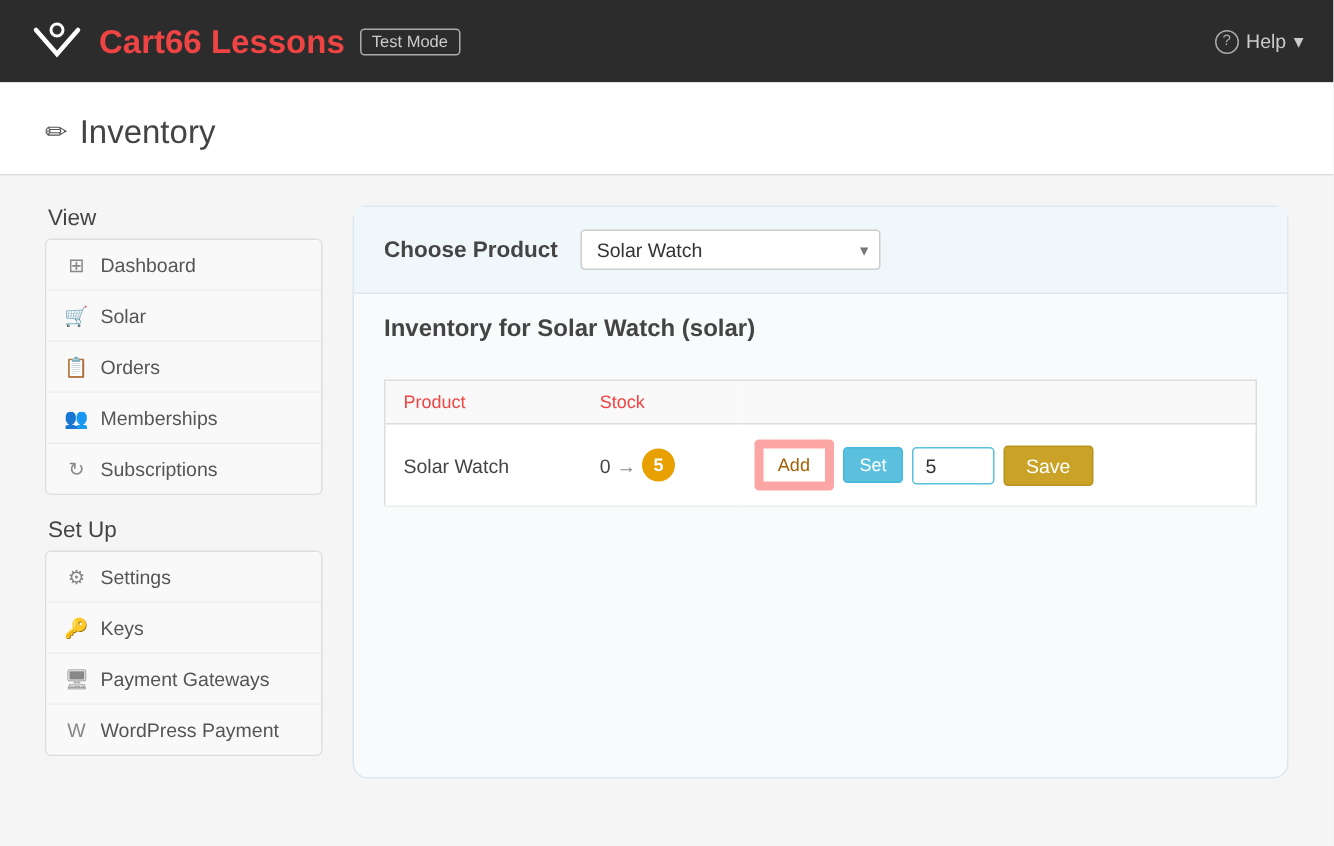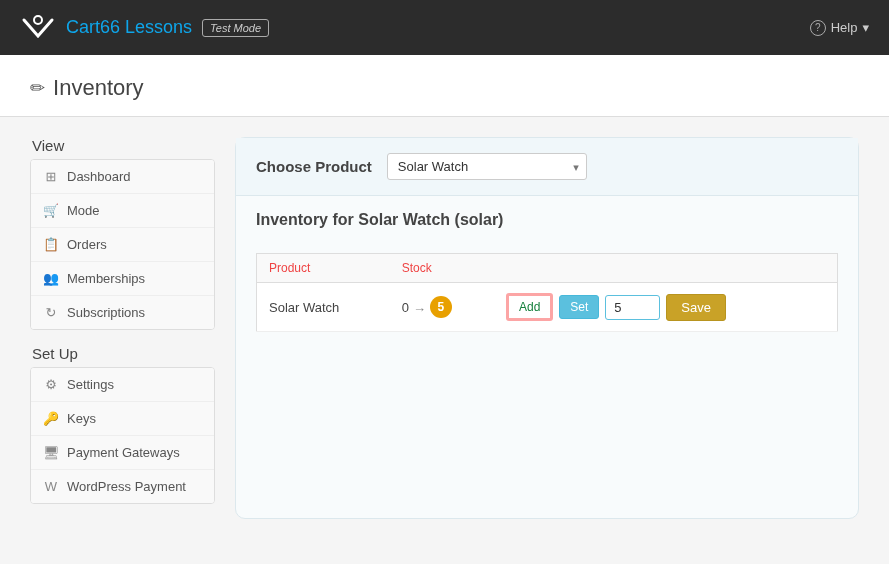--- a/index.html
+++ b/index.html
@@ -18,32 +18,31 @@
     .header-left {
       display: flex;
       align-items: center;
       gap: 10px;
     }
     .logo-icon {
       width: 36px;
       height: 28px;
     }
     .app-title {
-      font-size: 18px;
-      font-weight: normal;
-      color: #0ea5e9;
+      font-size: 22px;
+      font-weight: bold;
+      color: #ef4444;
     }
     .test-mode-badge {
       background: transparent;
       border: 1px solid #aaa;
       color: #ccc;
       font-size: 11px;
       padding: 2px 7px;
       border-radius: 3px;
-      font-style: italic;
     }
     .header-right {
       display: flex;
       align-items: center;
       gap: 5px;
       color: #ccc;
       font-size: 13px;
       cursor: pointer;
     }
     .help-icon-circle {
@@ -228,26 +227,26 @@
       width: 22px;
       height: 22px;
       display: flex;
       align-items: center;
       justify-content: center;
       font-size: 12px;
       font-weight: bold;
     }
     .btn-add {
       background: #fff;
-      border: 3px solid #fca5a5;
+      border: 6px solid #fca5a5;
       border-radius: 3px;
       padding: 4px 10px;
       font-size: 12px;
       cursor: pointer;
-      color: #15803d;
+      color: #a16207;
     }
     .btn-set {
       background: #5bc0de;
       border: 1px solid #46b8da;
       border-radius: 3px;
       padding: 4px 10px;
       font-size: 12px;
       cursor: pointer;
       color: #fff;
     }
@@ -305,21 +304,21 @@
 
     <div class="sidebar">
       <div class="sidebar-section-title">View</div>
       <div class="sidebar-menu">
         <div class="sidebar-item">
           <span class="sidebar-item-icon">⊞</span>
           <span>Dashboard</span>
         </div>
         <div class="sidebar-item">
           <span class="sidebar-item-icon">🛒</span>
-          <span>Mode</span>
+          <span>Solar</span>
         </div>
         <div class="sidebar-item">
           <span class="sidebar-item-icon">📋</span>
           <span>Orders</span>
         </div>
         <div class="sidebar-item">
           <span class="sidebar-item-icon">👥</span>
           <span>Memberships</span>
         </div>
         <div class="sidebar-item">

